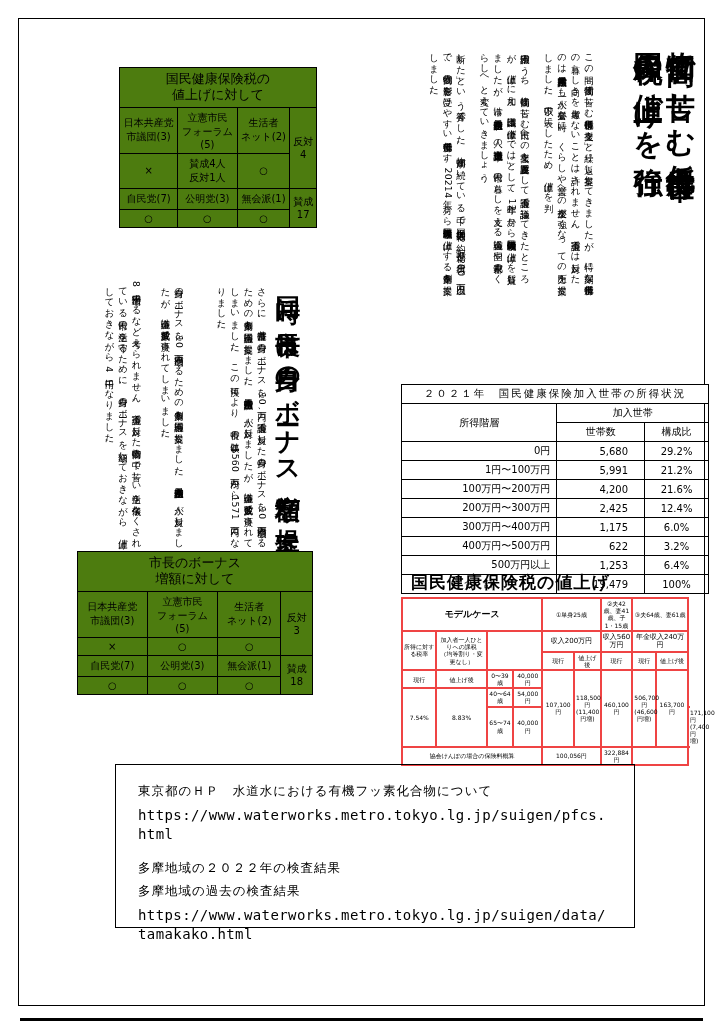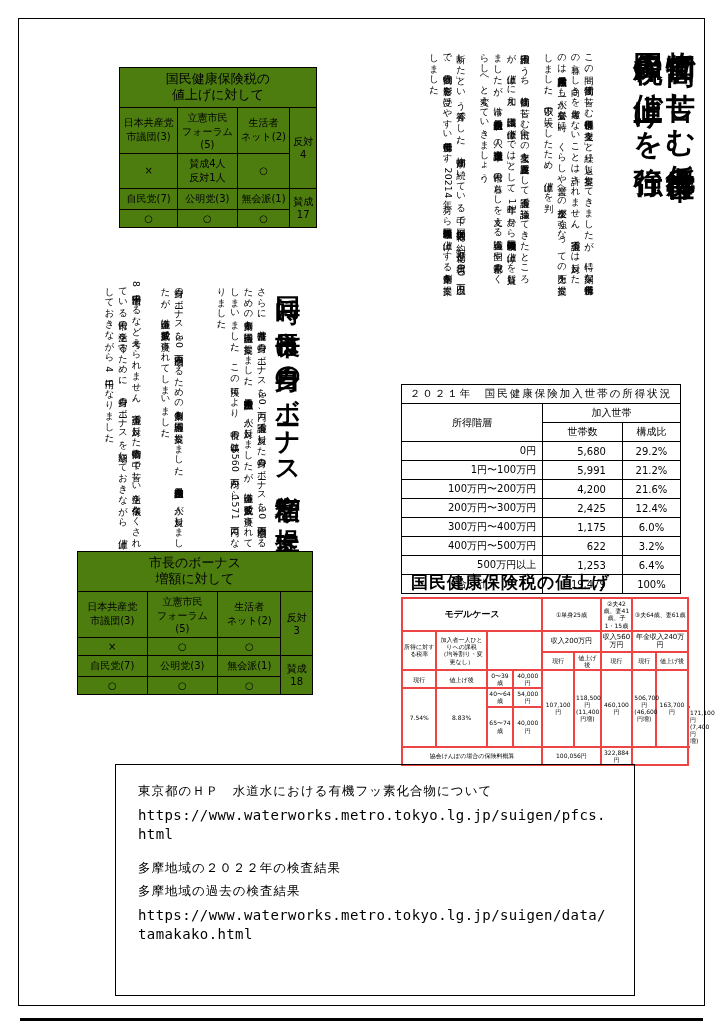--- a/index.html
+++ b/index.html
@@ -90,21 +90,21 @@
     padding: 5px 2px;
     line-height: 1.25;
   }
   #vote1 { left: 100px; top: 48px; width: 198px; }
   #vote2 { left: 58px;  top: 532px; width: 236px; }
   
   .income-wrap {
     position: absolute;
     left: 382px;
     top: 365px;
-    width: 280px;
+    width: 308px;
   }
   .income-table {
     width: 100%;
     font-size: 10px;
   }
   .income-table td, .income-table th {
     border: 1px solid #000;
     padding: 2px 4px;
     text-align: center;
     font-weight: normal;
@@ -149,21 +149,21 @@
   }
   .model-table .big { font-size: 9px; font-weight: bold; }
   .model-table .mid { font-size: 7px; }
 
   
   .links-box {
     position: absolute;
     left: 96px;
     top: 745px;
     width: 520px;
-    height: 232px;
+    height: 164px;
     border: 1px solid #000;
     box-sizing: border-box;
     padding: 18px 22px;
     font-family: "DejaVu Sans Mono", "Liberation Mono", monospace;
   }
   .link-title {
     font-size: 12.5px;
     letter-spacing: 1px;
     margin-bottom: 6px;
     font-family: "DejaVu Sans", "Liberation Sans", sans-serif;

